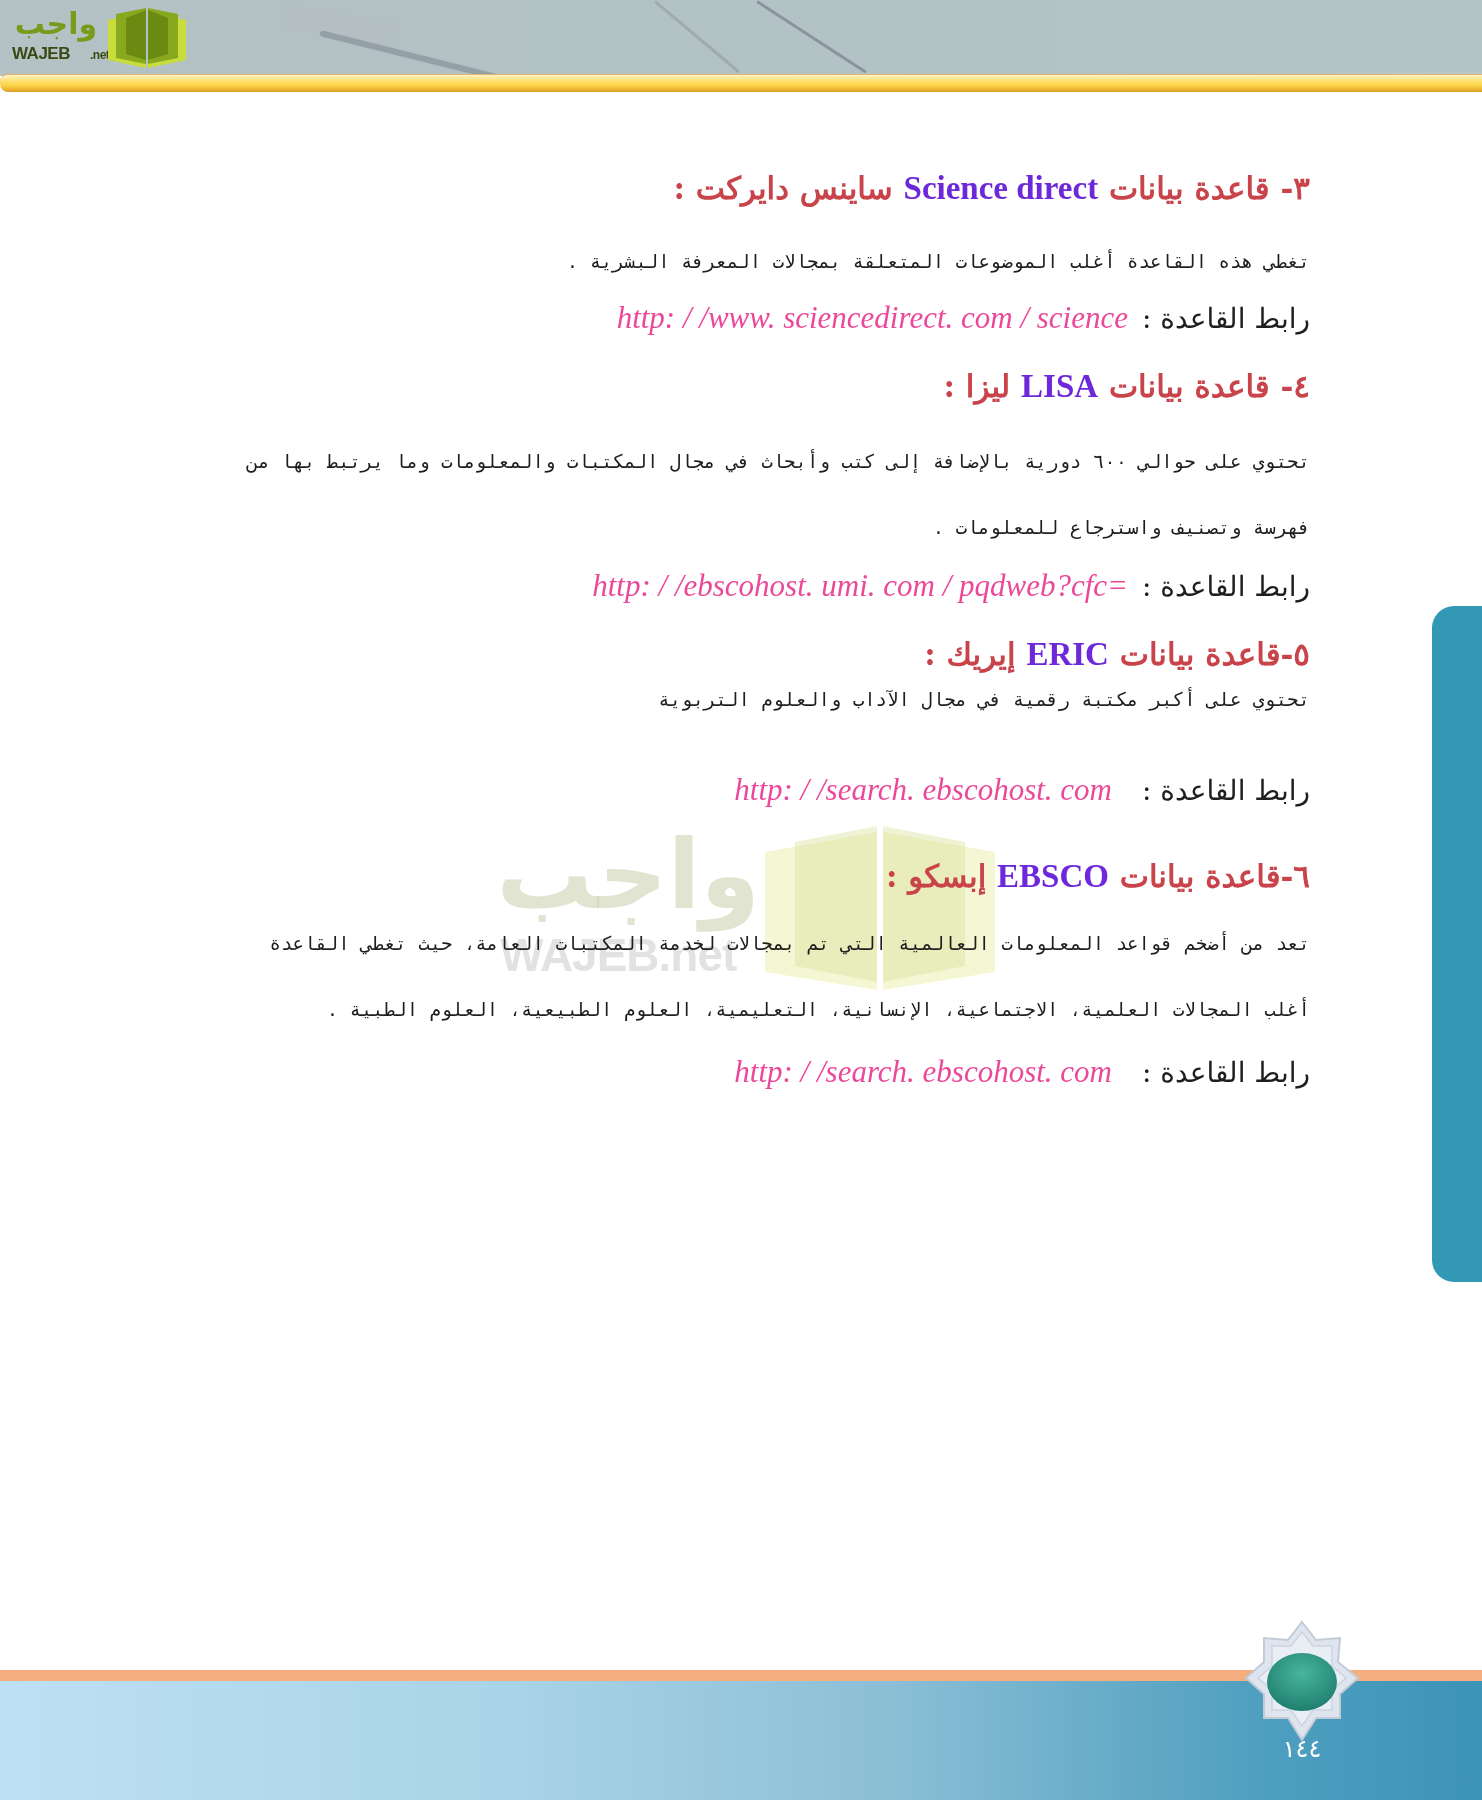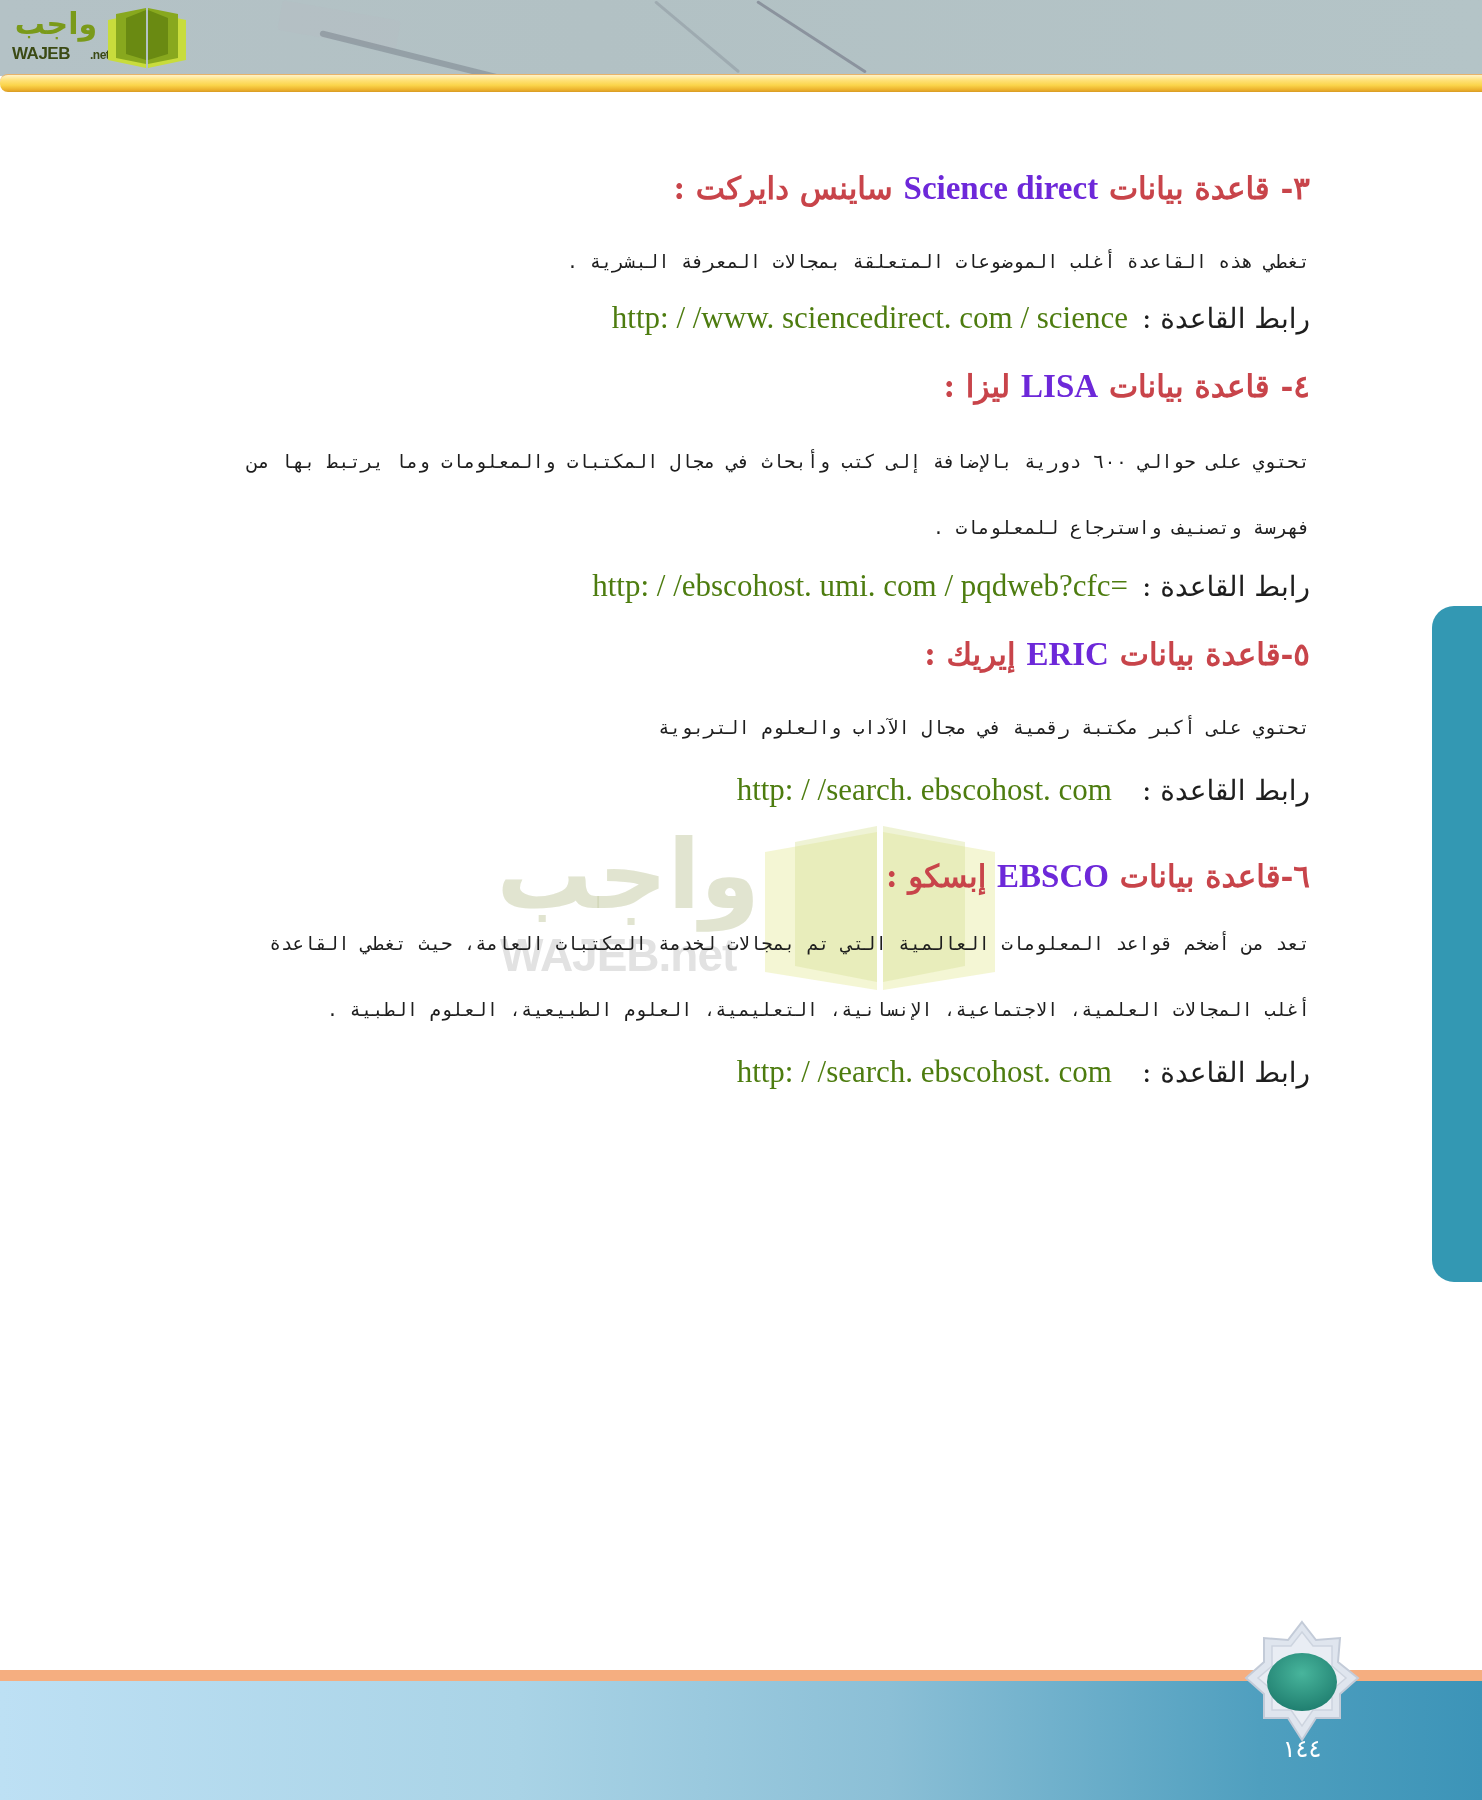--- a/index.html
+++ b/index.html
@@ -58,22 +58,22 @@
 
     
     .content { position: absolute; left: 170px; top: 170px; width: 1140px; direction: rtl; }
     .line { position: absolute; right: 0; white-space: nowrap; direction: rtl; text-align: right; }
     .heading { font-weight: bold; color: #c8444a; font-size: 31px; font-family: "DejaVu Serif", serif; }
     .heading .latin { font-family: "Liberation Serif", serif; font-weight: bold; font-size: 33px; color: #6d28d9; }
     .body-text { font-size: 19px; color: #1e1e1e; font-family: Liberation Mono, monospace; margin-top: 16px; }
     .link-line { font-size: 28px; color: #1e1e1e; }
     .link-line .link-label { font-family: "DejaVu Serif", serif; }
     .link-line .url {
-      font-family: "Liberation Serif", serif; font-size: 31px; color: #4d7c0f;
-      direction: ltr; unicode-bidi: embed; margin-right: 14px;
+      font-family: "Liberation Serif", serif; font-size: 31px; color: #ec4899;
+      direction: ltr; unicode-bidi: embed; margin-right: 14px; font-style: italic;
     }
 
     
     .side-tab {
       position: absolute; left: 1432px; top: 606px; width: 50px; height: 676px;
       background: #3398b3; border-radius: 22px 0 0 22px;
     }
 
     
     .footer-orange { position: absolute; left: 0; top: 1670px; width: 1482px; height: 11px; background: #f5ae80; }
@@ -138,21 +138,21 @@
   </div>
   <div class="line body-text" style="top:264px;">تحتوي على حوالي ٦٠٠ دورية بالإضافة إلى كتب وأبحاث في مجال المكتبات والمعلومات وما يرتبط بها من</div>
   <div class="line body-text" style="top:330px;">فهرسة وتصنيف واسترجاع للمعلومات .</div>
   <div class="line link-line" style="top:398px;">
     <span class="link-label">رابط القاعدة :</span><span class="url">http: / /ebscohost. umi. com / pqdweb?cfc=</span>
   </div>
 
   <div class="line heading" style="top:466px;">
     <span>٥-</span><span>قاعدة بيانات </span><span class="latin">ERIC</span><span> إيريك :</span>
   </div>
-  <div class="line body-text" style="top:530px;">تحتوي على أكبر مكتبة رقمية في مجال الآداب والعلوم التربوية</div>
+  <div class="line body-text" style="top:502px;">تحتوي على أكبر مكتبة رقمية في مجال الآداب والعلوم التربوية</div>
   <div class="line link-line" style="top:602px;">
     <span class="link-label">رابط القاعدة :</span><span class="url" style="margin-right:30px;">http: / /search. ebscohost. com</span>
   </div>
 
   <div class="line heading" style="top:688px;">
     <span>٦-</span><span>قاعدة بيانات </span><span class="latin">EBSCO</span><span> إبسكو :</span>
   </div>
   <div class="line body-text" style="top:746px;">تعد من أضخم قواعد المعلومات العالمية التي تم بمجالات لخدمة المكتبات العامة، حيث تغطي القاعدة</div>
   <div class="line body-text" style="top:812px;">أغلب المجالات العلمية، الاجتماعية، الإنسانية، التعليمية، العلوم الطبيعية، العلوم الطبية .</div>
   <div class="line link-line" style="top:884px;">

